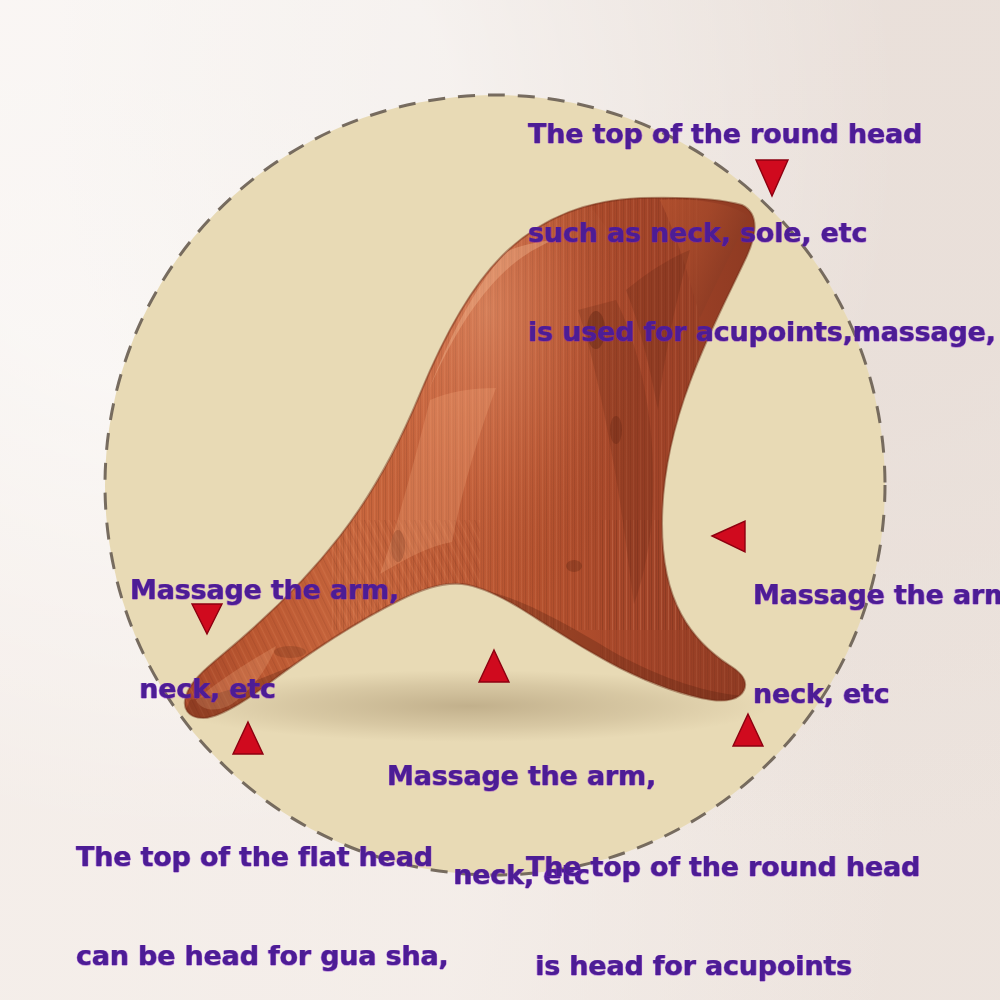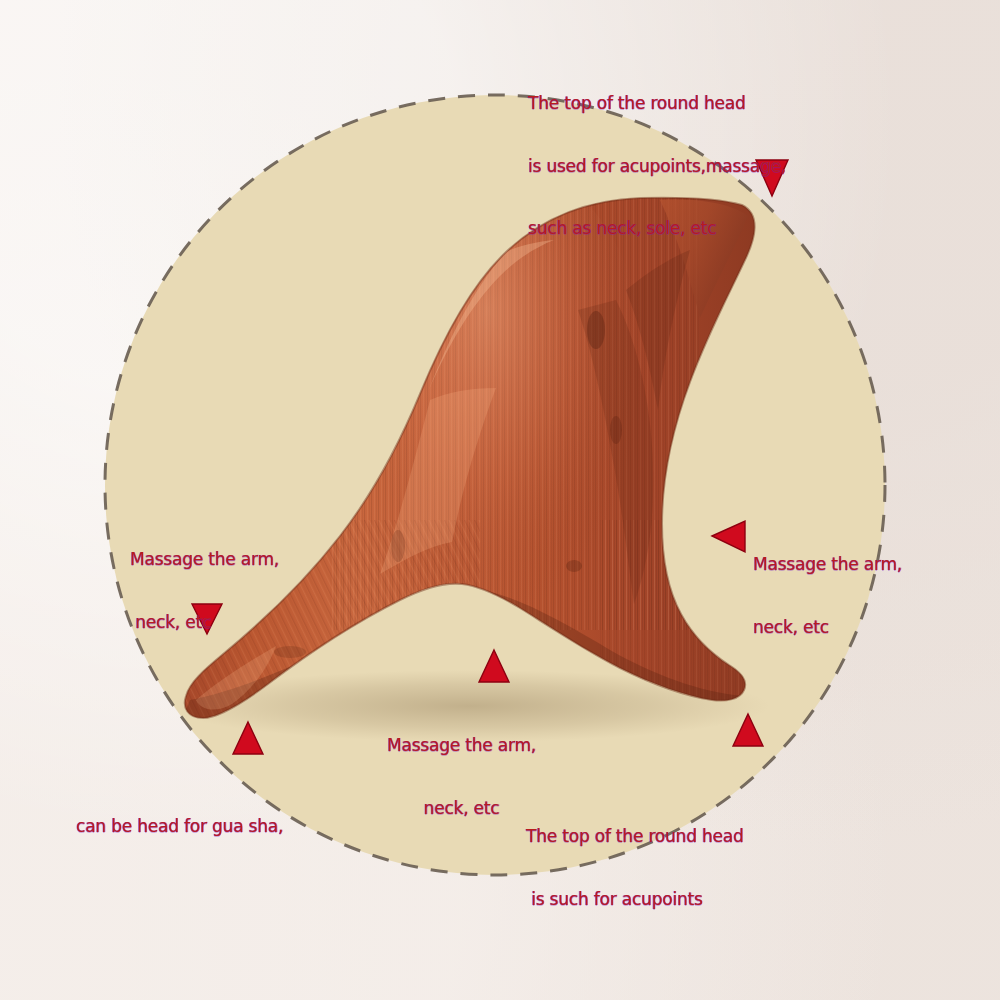--- a/index.html
+++ b/index.html
@@ -27,23 +27,23 @@
       radial-gradient(circle at 92% 92%, rgba(235,226,220,0.8) 0 28%, rgba(0,0,0,0) 66%),
       linear-gradient(145deg, #f3ece7 0%, #efe7e1 45%, #f2eae5 100%);
     pointer-events: none;
   }
   #scene {
     position: absolute;
     inset: 0;
   }
   .lbl {
     position: absolute;
-    color: #b91c1c;
-    font-weight: 400;
-    font-size: 17px;
+    color: #4c1d95;
+    font-weight: 700;
+    font-size: 27px;
     line-height: 1.22;
     letter-spacing: -0.2px;
     white-space: pre;
     text-shadow:
        0.6px 0 0 rgba(122,30,196,0.55),
       -0.6px 0 0 rgba(122,30,196,0.55),
        0 0.6px 0 rgba(122,30,196,0.35);
   }
   .lbl.center { text-align: center; }
 </style>
@@ -239,43 +239,44 @@
       <path d="M 494,650 L 509,682 L 479,682 Z" fill="#d00a1e" stroke="#8d0010" stroke-width="1.4"></path>
 
       <path d="M 248,722 L 263,754 L 233,754 Z" fill="#d00a1e" stroke="#8d0010" stroke-width="1.4"></path>
 
       <path d="M 748,714 L 763,746 L 733,746 Z" fill="#d00a1e" stroke="#8d0010" stroke-width="1.4"></path>
     </g>
   </svg>
 
   <div class="lbl" style="left:528px; top:52px;">
     <div>The top of the round head</div>
+    <div>such as neck, sole, etc</div>
     <div>is used for acupoints,massage,</div>
-    <div>such as neck, sole, etc</div>
   </div>
 
   <div class="lbl" style="left:130px; top:508px;">
     <div>Massage the arm,</div>
     <div> neck, etc</div>
   </div>
 
   <div class="lbl" style="left:753px; top:513px;">
     <div>Massage the arm,</div>
     <div>neck, etc</div>
   </div>
 
   <div class="lbl center" style="left:387px; top:694px;">
     <div>Massage the arm,</div>
     <div>neck, etc</div>
   </div>
 
   <div class="lbl" style="left:76px; top:775px;">
+    <div>The top of the flat head</div>
     <div>can be head for gua sha,</div>
     
   </div>
 
   <div class="lbl" style="left:526px; top:785px;">
     <div>The top of the round head</div>
-    <div> is such for acupoints</div>
+    <div> is head for acupoints</div>
     
   </div>
 
 </div>
 
 </body></html>

